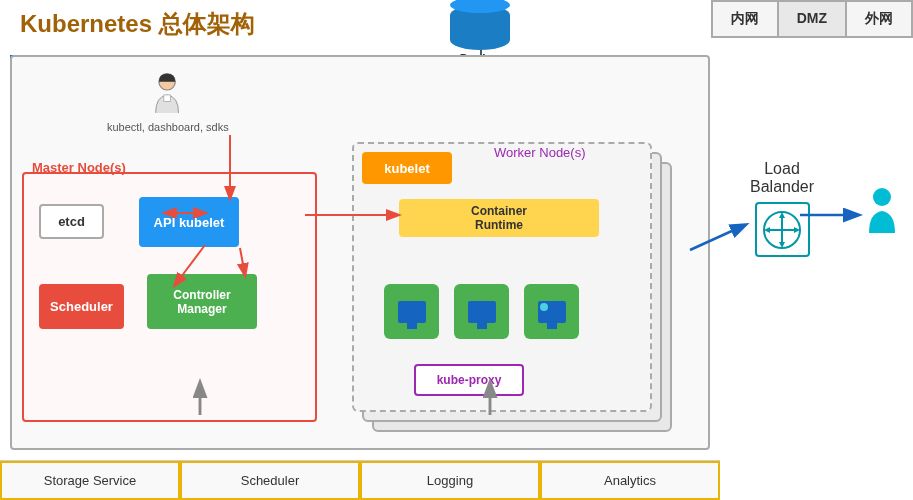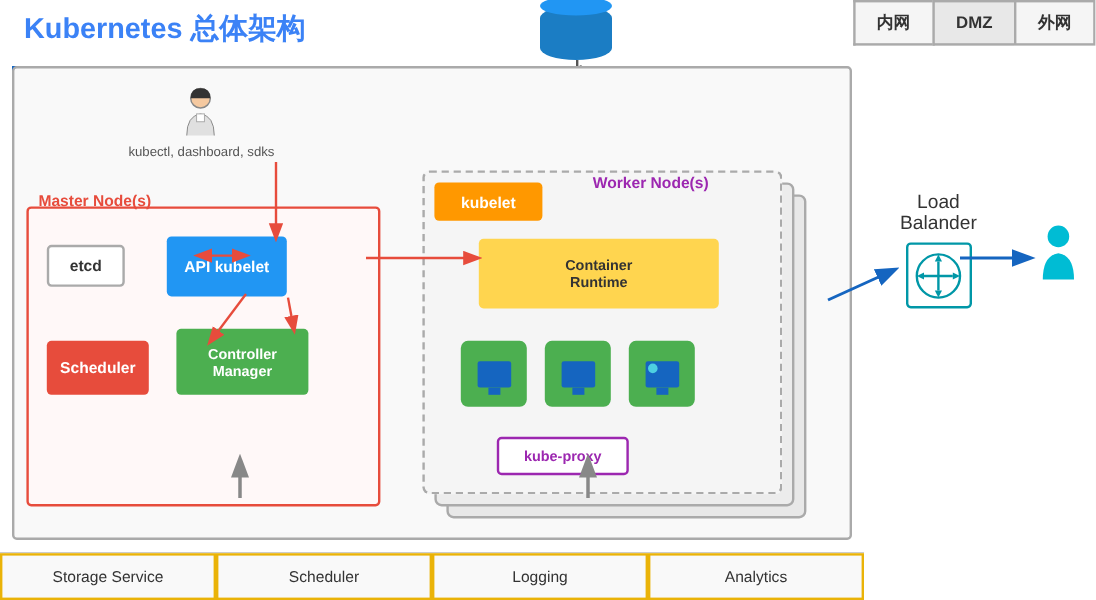--- a/index.html
+++ b/index.html
@@ -19,21 +19,21 @@
       background: #fff;
     }
 
     
     .page-title {
       position: absolute;
       top: 8px;
       left: 20px;
       font-size: 24px;
       font-weight: bold;
-      color: #3b82f6;
+      color: #a16207;
     }
 
     
     .docker-hub {
       position: absolute;
       top: 5px;
       left: 450px;
       display: flex;
       flex-direction: column;
       align-items: center;
@@ -274,21 +274,21 @@
       color: #fff;
       border-radius: 4px;
     }
 
     
     .container-runtime-box {
       position: absolute;
       top: 60px;
       left: 40px;
       width: 200px;
-      height: 58px;
+      height: 38px;
       background: #ffd54f;
       display: flex;
       align-items: center;
       justify-content: center;
       font-size: 12px;
       font-weight: bold;
       color: #333;
       border-radius: 4px;
       text-align: center;
     }
@@ -517,21 +517,21 @@
             <div class="pod-inner">
               <div style="position:absolute; top:2px; left:2px; width:8px; height:8px; background:#4dd0e1; border-radius:50%;"></div>
             </div>
           </div>
         </div>
 
         <div class="kube-proxy-box">kube-proxy</div>
       </div>
     </div>
 
-    <div style="position:absolute; top:88px; left:482px; font-size:13px; font-weight:bold; color:#9c27b0;">Worker Node(s)</div>
+    <div style="position:absolute; top:88px; left:482px; font-size:13px; font-weight:normal; color:#9c27b0;">Worker Node(s)</div>
 
     <div class="overlay-network">Overlay Network</div>
 
   </div>
 
   <div class="load-balancer-area">
     <div class="lb-label">Load<br>Balander</div>
     <div class="lb-icon">
       <svg viewBox="0 0 40 40" xmlns="http://www.w3.org/2000/svg">
         <circle cx="20" cy="20" r="18" fill="none" stroke="#0097a7" stroke-width="2"></circle>

